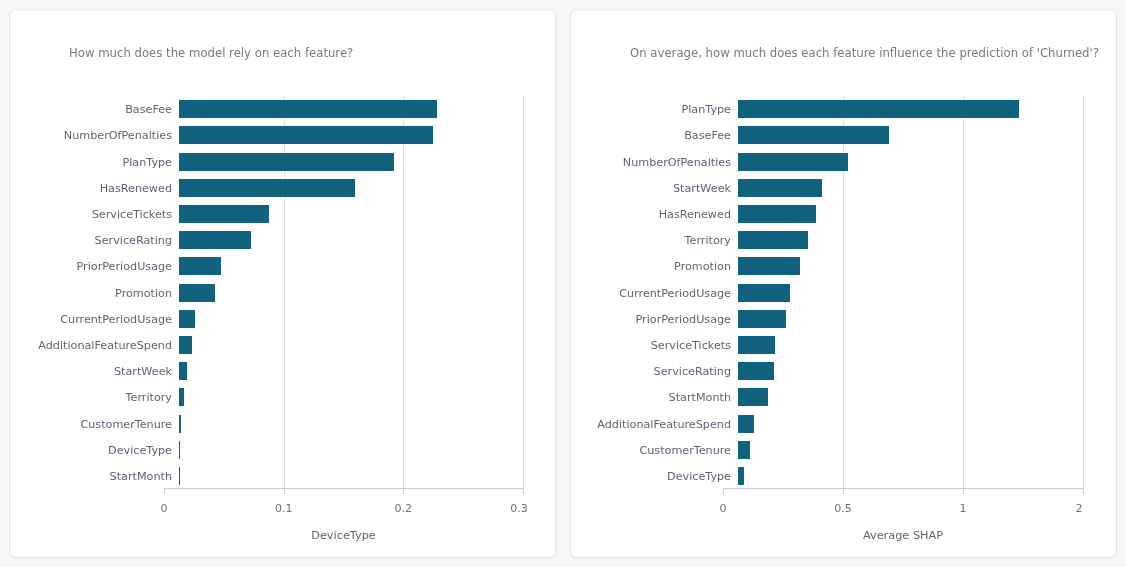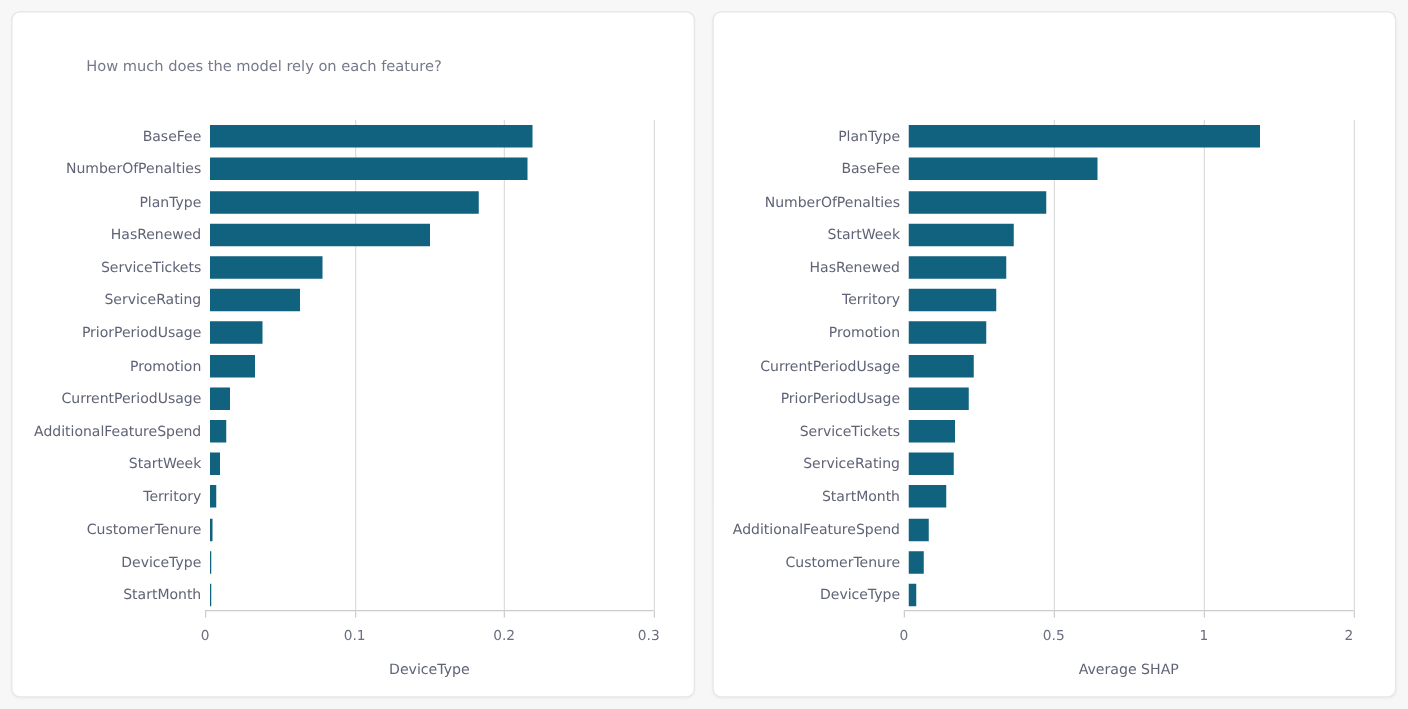--- a/index.html
+++ b/index.html
@@ -98,21 +98,21 @@
   }
   .axis-title {
     position: absolute;
     font-size: 11.3px;
     color: #5f6375;
     white-space: nowrap;
     transform: translateX(-50%);
   }
   .row {
     position: absolute;
-    left: 4px;
+    left: 15px;
     width: 100%;
     display: block;
   }
   .bar {
     position: absolute;
     left: 0;
     background: #10627f;
     top: 0;
     height: 100%;
   }
@@ -210,20 +210,21 @@
               <div class="cat-label">StartMonth</div>
               <div class="bar" title="StartMonth: 0.0004" style="width: 0.478667px; background: rgb(16, 98, 127);"></div>
             </div>
           </div>
       </div>
       <div class="axis-title" id="axtitle-0" style="left: 333.5px; top: 519px;">DeviceType</div>
     </div>
   </div>
 
   <div class="card">
+    <div class="card-sub">On average, how much does each feature influence the prediction of 'Churned'?</div>
     <div class="chart">
       <div class="plot" id="plot-1" style="left: 152px; width: 360px;">
         <div class="plot-inner" id="inner-1">
             <div class="tick-mark" style="left: 0px;"></div>
             <div class="tick-label" style="left: 0px;">0</div>
             <div class="gridline" style="left: 120px;"></div>
             <div class="tick-mark" style="left: 120px;"></div>
             <div class="tick-label" style="left: 120px;">0.5</div>
             <div class="gridline" style="left: 240px;"></div>
             <div class="tick-mark" style="left: 240px;"></div>

